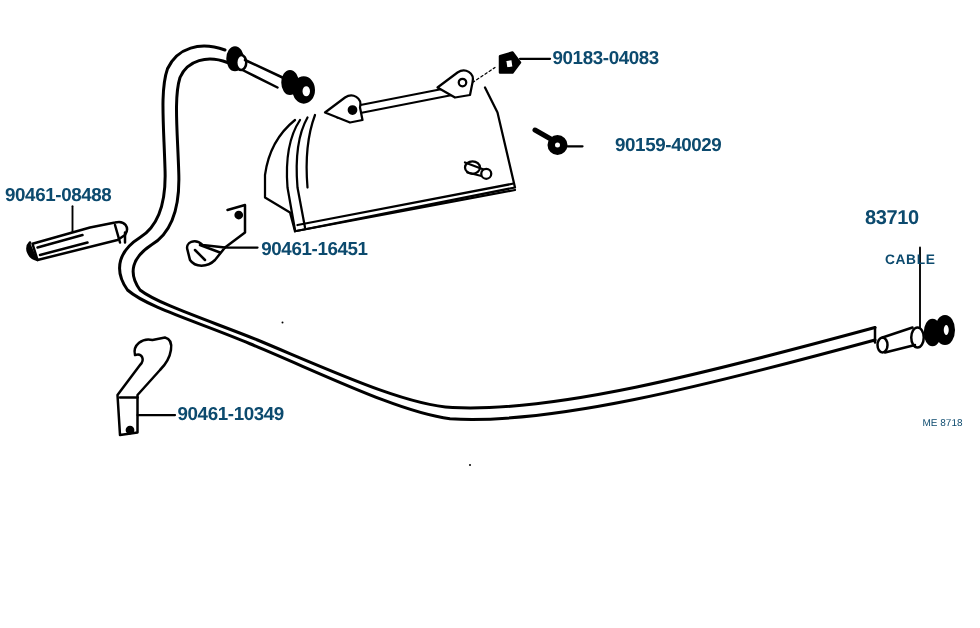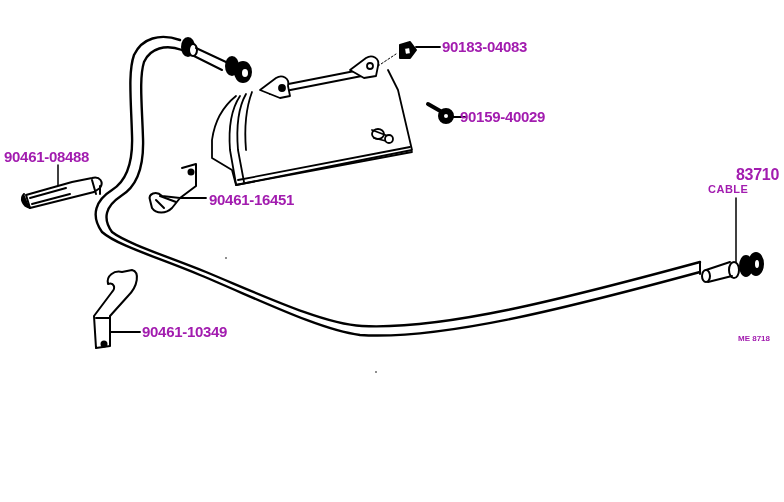--- a/index.html
+++ b/index.html
@@ -2,29 +2,29 @@
 <html><head>
   <meta charset="utf-8">
   <style>
     html, body { margin: 0; padding: 0; background: #ffffff; }
     body { width: 784px; height: 502px; position: relative; overflow: hidden; font-family: "Liberation Sans", sans-serif; }
     #diagram { position: absolute; left: 0; top: 0; width: 784px; height: 502px; }
     .label {
       position: absolute;
       font-family: "Liberation Sans", sans-serif;
       font-weight: bold;
-      color: #a21caf;
+      color: #0c4a6e;
       white-space: nowrap;
       letter-spacing: -0.3px;
       line-height: 1;
     }
     .part-no { font-size: 15px; }
-    .small { font-size: 8px; font-weight: bold; letter-spacing: 0; }
+    .small { font-size: 8px; font-weight: normal; letter-spacing: 0; }
     .cable-title { font-size: 16px; }
-    .cable-sub { font-size: 11px; letter-spacing: 0.5px; }
+    .cable-sub { font-size: 11px; letter-spacing: 0.5px; margin-top: 19px; }
   </style>
 </head>
 <body>
 
 <svg id="diagram" width="784" height="502" viewBox="0 0 784 502" xmlns="http://www.w3.org/2000/svg">
   <g fill="none" stroke="#000" stroke-linecap="round" stroke-linejoin="round">
 
     <g>
       <path d="M180,40 C160,33 142,38 134,55 C128,72 131,100 132,135 C133,160 128,180 112,190 C96,200 90,215 102,232 C118,246 160,258 200,275 C260,300 320,330 360,335 C440,340 560,310 700,272" stroke-width="2.4"></path>
       <path d="M182,50 C166,44 150,48 144,62 C139,78 142,105 143,138 C144,165 138,186 121,196 C106,206 102,218 112,232 C126,243 166,256 206,272 C266,297 324,324 362,326 C442,330 560,300 700,262" stroke-width="2.4"></path>
@@ -108,25 +108,25 @@
       <path d="M736,198 L736,262" stroke-width="1.5"></path>
     </g>
 
     <circle cx="376" cy="372" r="0.8" fill="#000" stroke="none"></circle>
     <circle cx="226" cy="258" r="0.8" fill="#000" stroke="none"></circle>
   </g>
 </svg>
 
 <div class="label part-no" style="left:442px; top:39px;">90183-04083</div>
 
-<div class="label part-no" style="left:460px; top:109px;">90159-40029</div>
+<div class="label part-no" style="left:492px; top:109px;">90159-40029</div>
 
 <div class="label part-no" style="left:4px; top:149px;">90461-08488</div>
 
 <div class="label part-no" style="left:209px; top:192px;">90461-16451</div>
 
 <div class="label part-no" style="left:142px; top:324px;">90461-10349</div>
 
-<div class="label cable-title" style="left:736px; top:167px;">83710</div>
+<div class="label cable-title" style="left:692px; top:167px;">83710</div>
 
 <div class="label cable-sub" style="left:708px; top:184px;">CABLE</div>
 
 <div class="label small" style="left:738px; top:335px;">ME 8718</div>
 
 </body></html>

